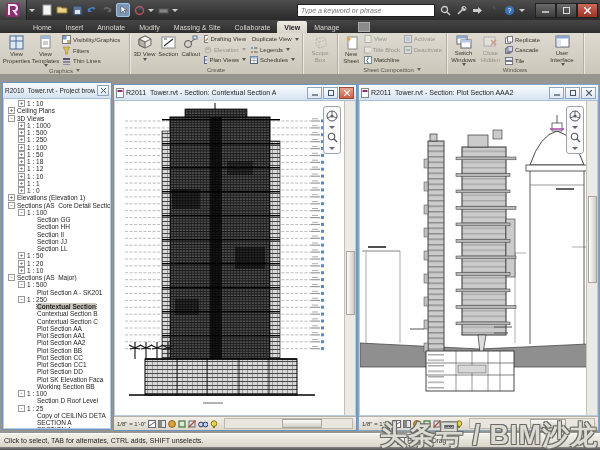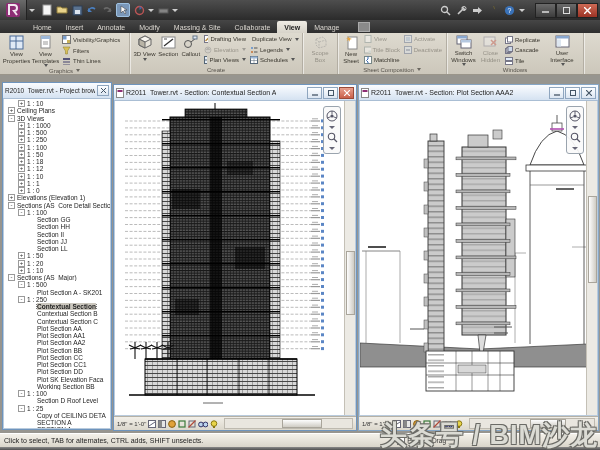--- a/index.html
+++ b/index.html
@@ -139,20 +139,21 @@
       </div>
       <div class="caret"></div>
       <div class="qicon" style="opacity:.5">
         <svg width="11" height="9">
             <rect x="1" y="3" width="9" height="4" fill="#ccc" stroke="#777"></rect>
           </svg>
       </div>
       <div class="caret"></div>
     </div>
     <div id="infocenter">
+      <input id="search" placeholder="Type a keyword or phrase" style="">
       <div class="qicon">
         <svg width="11" height="11">
             <circle cx="4.5" cy="4.5" r="3" fill="none" stroke="#ccc" stroke-width="1.3"></circle>
             <line x1="7" y1="7" x2="10" y2="10" stroke="#ccc" stroke-width="1.4"></line>
           </svg>
       </div>
       <div class="qicon">
         <svg width="11" height="11">
             <path d="M2 9 L7 4 M6 2 L9 5" stroke="#ccc" stroke-width="1.6"></path>
             <circle cx="8" cy="3.5" r="2" fill="none" stroke="#ccc"></circle>

